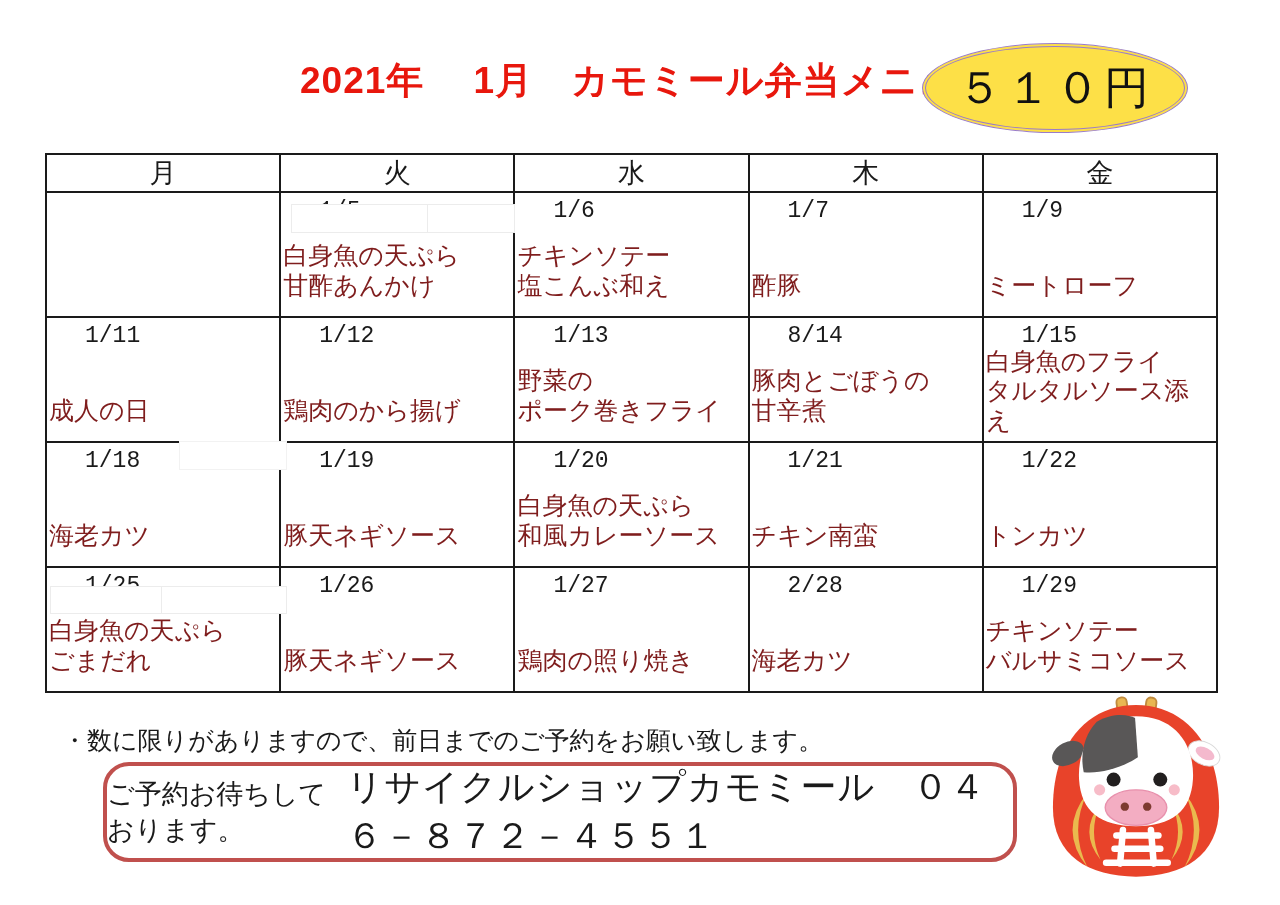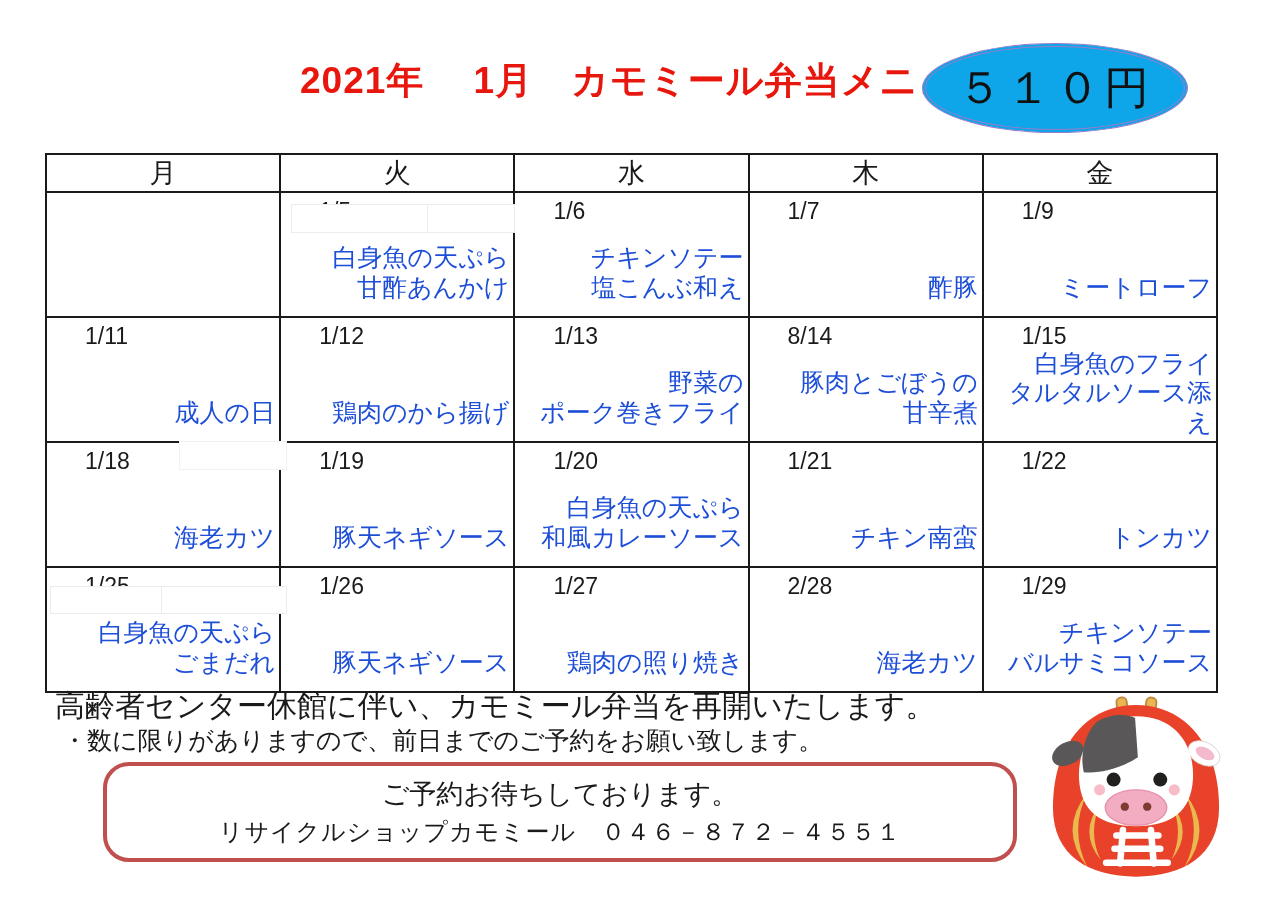--- a/index.html
+++ b/index.html
@@ -9,64 +9,64 @@
   
   .page-title{
     position:absolute;left:300px;top:56px;width:600px;
     font-size:37px;font-weight:bold;color:#e8170d;
     letter-spacing:1px;white-space:nowrap;
   }
   .price-ellipse{
     position:absolute;left:922px;top:43px;width:258px;height:82px;
     border:4px double #9a7cc9;border-radius:50%;
     display:flex;align-items:center;justify-content:center;
-    background:#0ea5e9;
+    background:#fde047;
   }
   .price-text{font-size:45px;color:#111;letter-spacing:4px;}
 
   
   table.calendar{
     position:absolute;left:45px;top:153px;width:1173px;height:532px;
     border-collapse:collapse;table-layout:fixed;background:#fff;
   }
   table.calendar th, table.calendar td{
     border:2px solid #1a1a1a;padding:0;
   }
   table.calendar th{
     height:32px;font-size:27px;font-weight:500;text-align:center;vertical-align:middle;
   }
   table.calendar td{
-    position:relative;height:123px;vertical-align:top;background:#fff;
+    position:relative;height:123px;vertical-align:top;background:#fff;font-family:Liberation Mono, monospace;
   }
   td.holiday{background:#f79bef;}
   .cell-date{
     position:absolute;top:5px;left:38px;font-size:23px;color:#1a1a1a;
   }
   .cell-menu{
-    position:absolute;left:2px;right:4px;bottom:14px;
-    text-align:right;font-size:25px;font-weight:500;line-height:1.18;
-    white-space:pre-line;color:#1d4ed8;
+    position:absolute;left:2px;right:19px;bottom:14px;
+    text-align:left;font-size:25px;font-weight:500;line-height:1.18;
+    white-space:pre-line;color:#7f1d1d;
   }
 
   
   .artifact{position:absolute;background:#fff;border:1px solid #ececec;}
   .artifact .divider{position:absolute;top:0;bottom:0;width:1px;background:#ececec;}
 
   
   .note-1{position:absolute;left:55px;top:686px;font-size:30px;font-weight:500;white-space:nowrap;}
   .note-2{position:absolute;left:62px;top:724px;font-size:25px;font-weight:500;white-space:nowrap;font-family:Liberation Serif, serif;}
 
   
   .contact-box{
     position:absolute;left:103px;top:762px;width:906px;height:92px;
     border:4px solid #c0504d;border-radius:26px;background:#fff;
-    display:flex;flex-direction:column;align-items:center;justify-content:center;gap:4px;
+    display:flex;flex-direction:row;align-items:center;justify-content:center;gap:4px;
   }
   .contact-line-1{font-size:27px;font-weight:500;}
-  .contact-line-2{font-size:24px;font-weight:500;letter-spacing:1px;}
+  .contact-line-2{font-size:36px;font-weight:500;letter-spacing:1px;}
 
   
   .mascot{position:absolute;left:1038px;top:690px;width:196px;height:196px;}
 </style>
 </head>
 <body>
 
 <div class="page">
 
   <div class="page-title">2021年　 1月　カモミール弁当メニュー</div>
@@ -186,21 +186,20 @@
   </table>
 
   <div class="artifact" style="left:291px;top:204px;width:222px;height:27px;">
     <div class="divider" style="left:135px;"></div>
   </div>
   <div class="artifact" style="left:179px;top:441px;width:106px;height:27px;border-color:#f2f2f2;"></div>
   <div class="artifact" style="left:50px;top:586px;width:235px;height:26px;">
     <div class="divider" style="left:110px;"></div>
   </div>
 
-  <div class="note-1">高齢者センター休館に伴い、カモミール弁当を再開いたします。</div>
   <div class="note-2">・数に限りがありますので、前日までのご予約をお願い致します。</div>
 
   <div class="contact-box">
     <div class="contact-line-1">ご予約お待ちしております。</div>
     <div class="contact-line-2">リサイクルショップカモミール　０４６－８７２－４５５１</div>
   </div>
 
   <svg class="mascot" viewBox="0 0 200 210" aria-hidden="true">
 
     <rect x="80" y="8" width="11" height="26" rx="5" fill="#e9b652" stroke="#c08a3e" stroke-width="2" transform="rotate(-8 85 20)"></rect>

